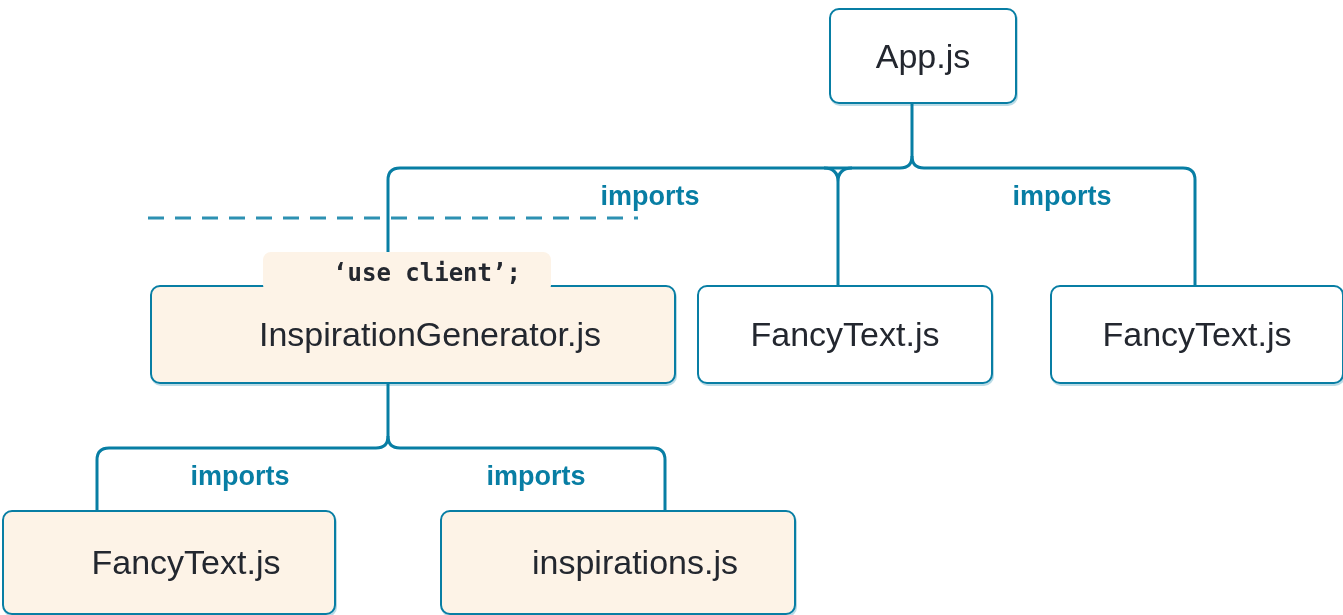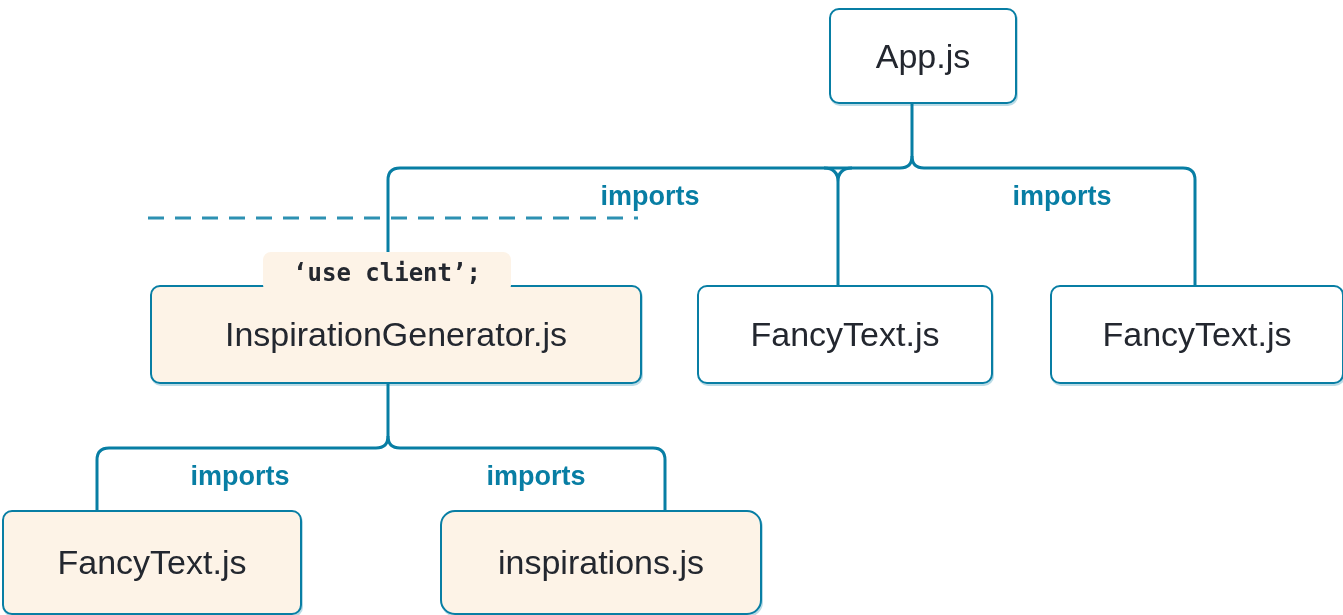--- a/index.html
+++ b/index.html
@@ -17,46 +17,47 @@
     position:absolute;z-index:2;
     display:flex;align-items:center;justify-content:center;
     border:2.5px solid var(--accent,#087EA4);
     border-radius:10px;
     box-shadow:1px 2px 0 rgba(8,126,164,.28);
     color:var(--node-text,#23272F);
     font-size:34px;font-weight:400;
     white-space:nowrap;
   }
   .node.server{background:var(--server-bg,#fff);}
-  .node.client{background:var(--client-bg,#FDF3E7);}
+  .node.client{background:var(--client-bg,#FDF3E7);padding-left:34px;}
   .edge-label{
     position:absolute;z-index:2;
     transform:translate(-50%,-50%);
     background:var(--background,#fff);
     color:var(--accent,#087EA4);
     font-size:27px;font-weight:700;
     padding:0 12px;line-height:1.2;white-space:nowrap;margin-top:28px;
   }
   .directive-badge{
     position:absolute;z-index:3;
     display:flex;align-items:center;justify-content:center;
     background:var(--client-bg,#FDF3E7);
     border-radius:8px;
     color:var(--node-text,#23272F);
     font-family:"DejaVu Sans Mono",monospace;
     font-size:24px;font-weight:700;
     white-space:nowrap;
+    padding-left:40px;
   }
   
   .n-app{left:820px;top:8px;width:184px;height:92px;margin-left:9px;}
   .n-gen{left:150px;top:285px;width:488px;height:95px;}
   .n-fancy-top{left:697px;top:285px;width:292px;height:95px;}
   .n-copyright{left:1050px;top:285px;width:290px;height:95px;}
   .n-fancy-bottom{left:2px;top:510px;width:296px;height:101px;}
-  .n-inspirations{left:440px;top:510px;width:318px;height:101px;border-radius:15px;}
+  .n-inspirations{left:440px;top:510px;width:318px;height:101px;}
   .b-directive{left:263px;top:252px;width:248px;height:41px;}
   .l-app-left{left:650px;top:168px;}
   .l-app-right{left:1062px;top:168px;}
   .l-gen-left{left:240px;top:448px;}
   .l-gen-right{left:536px;top:448px;}
 </style>
 </head>
 <body>
 
 <div class="stage">

